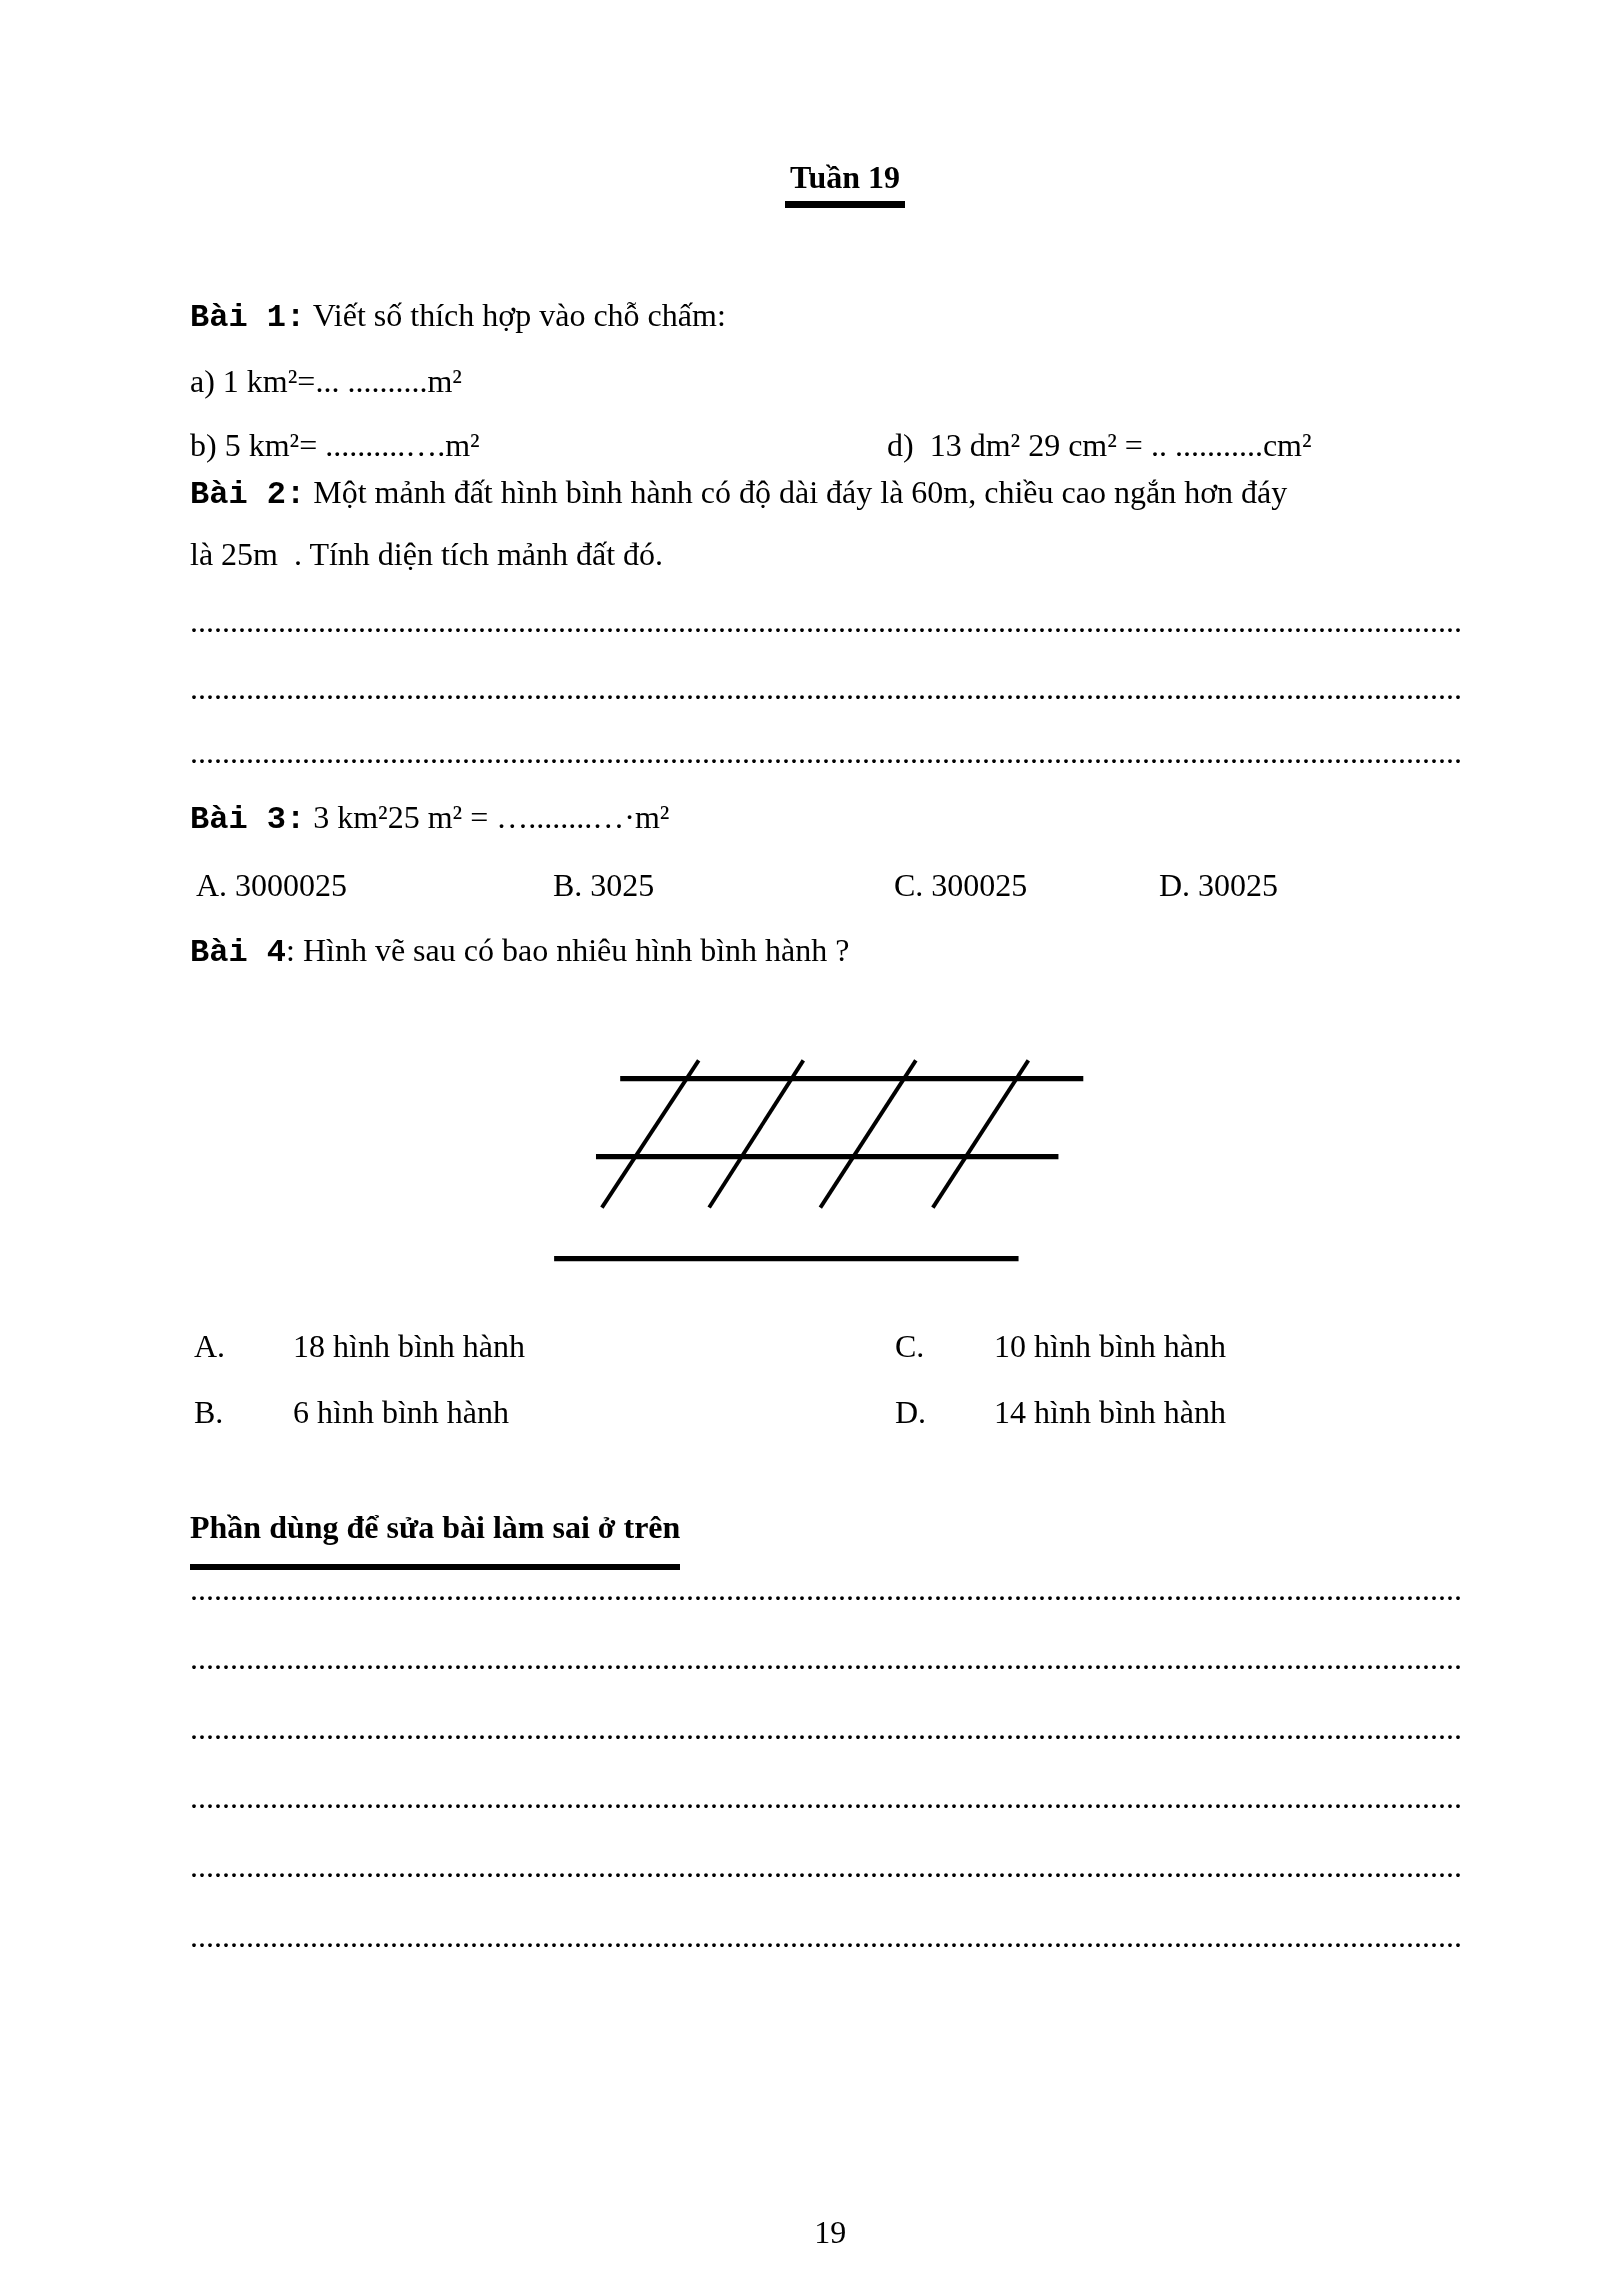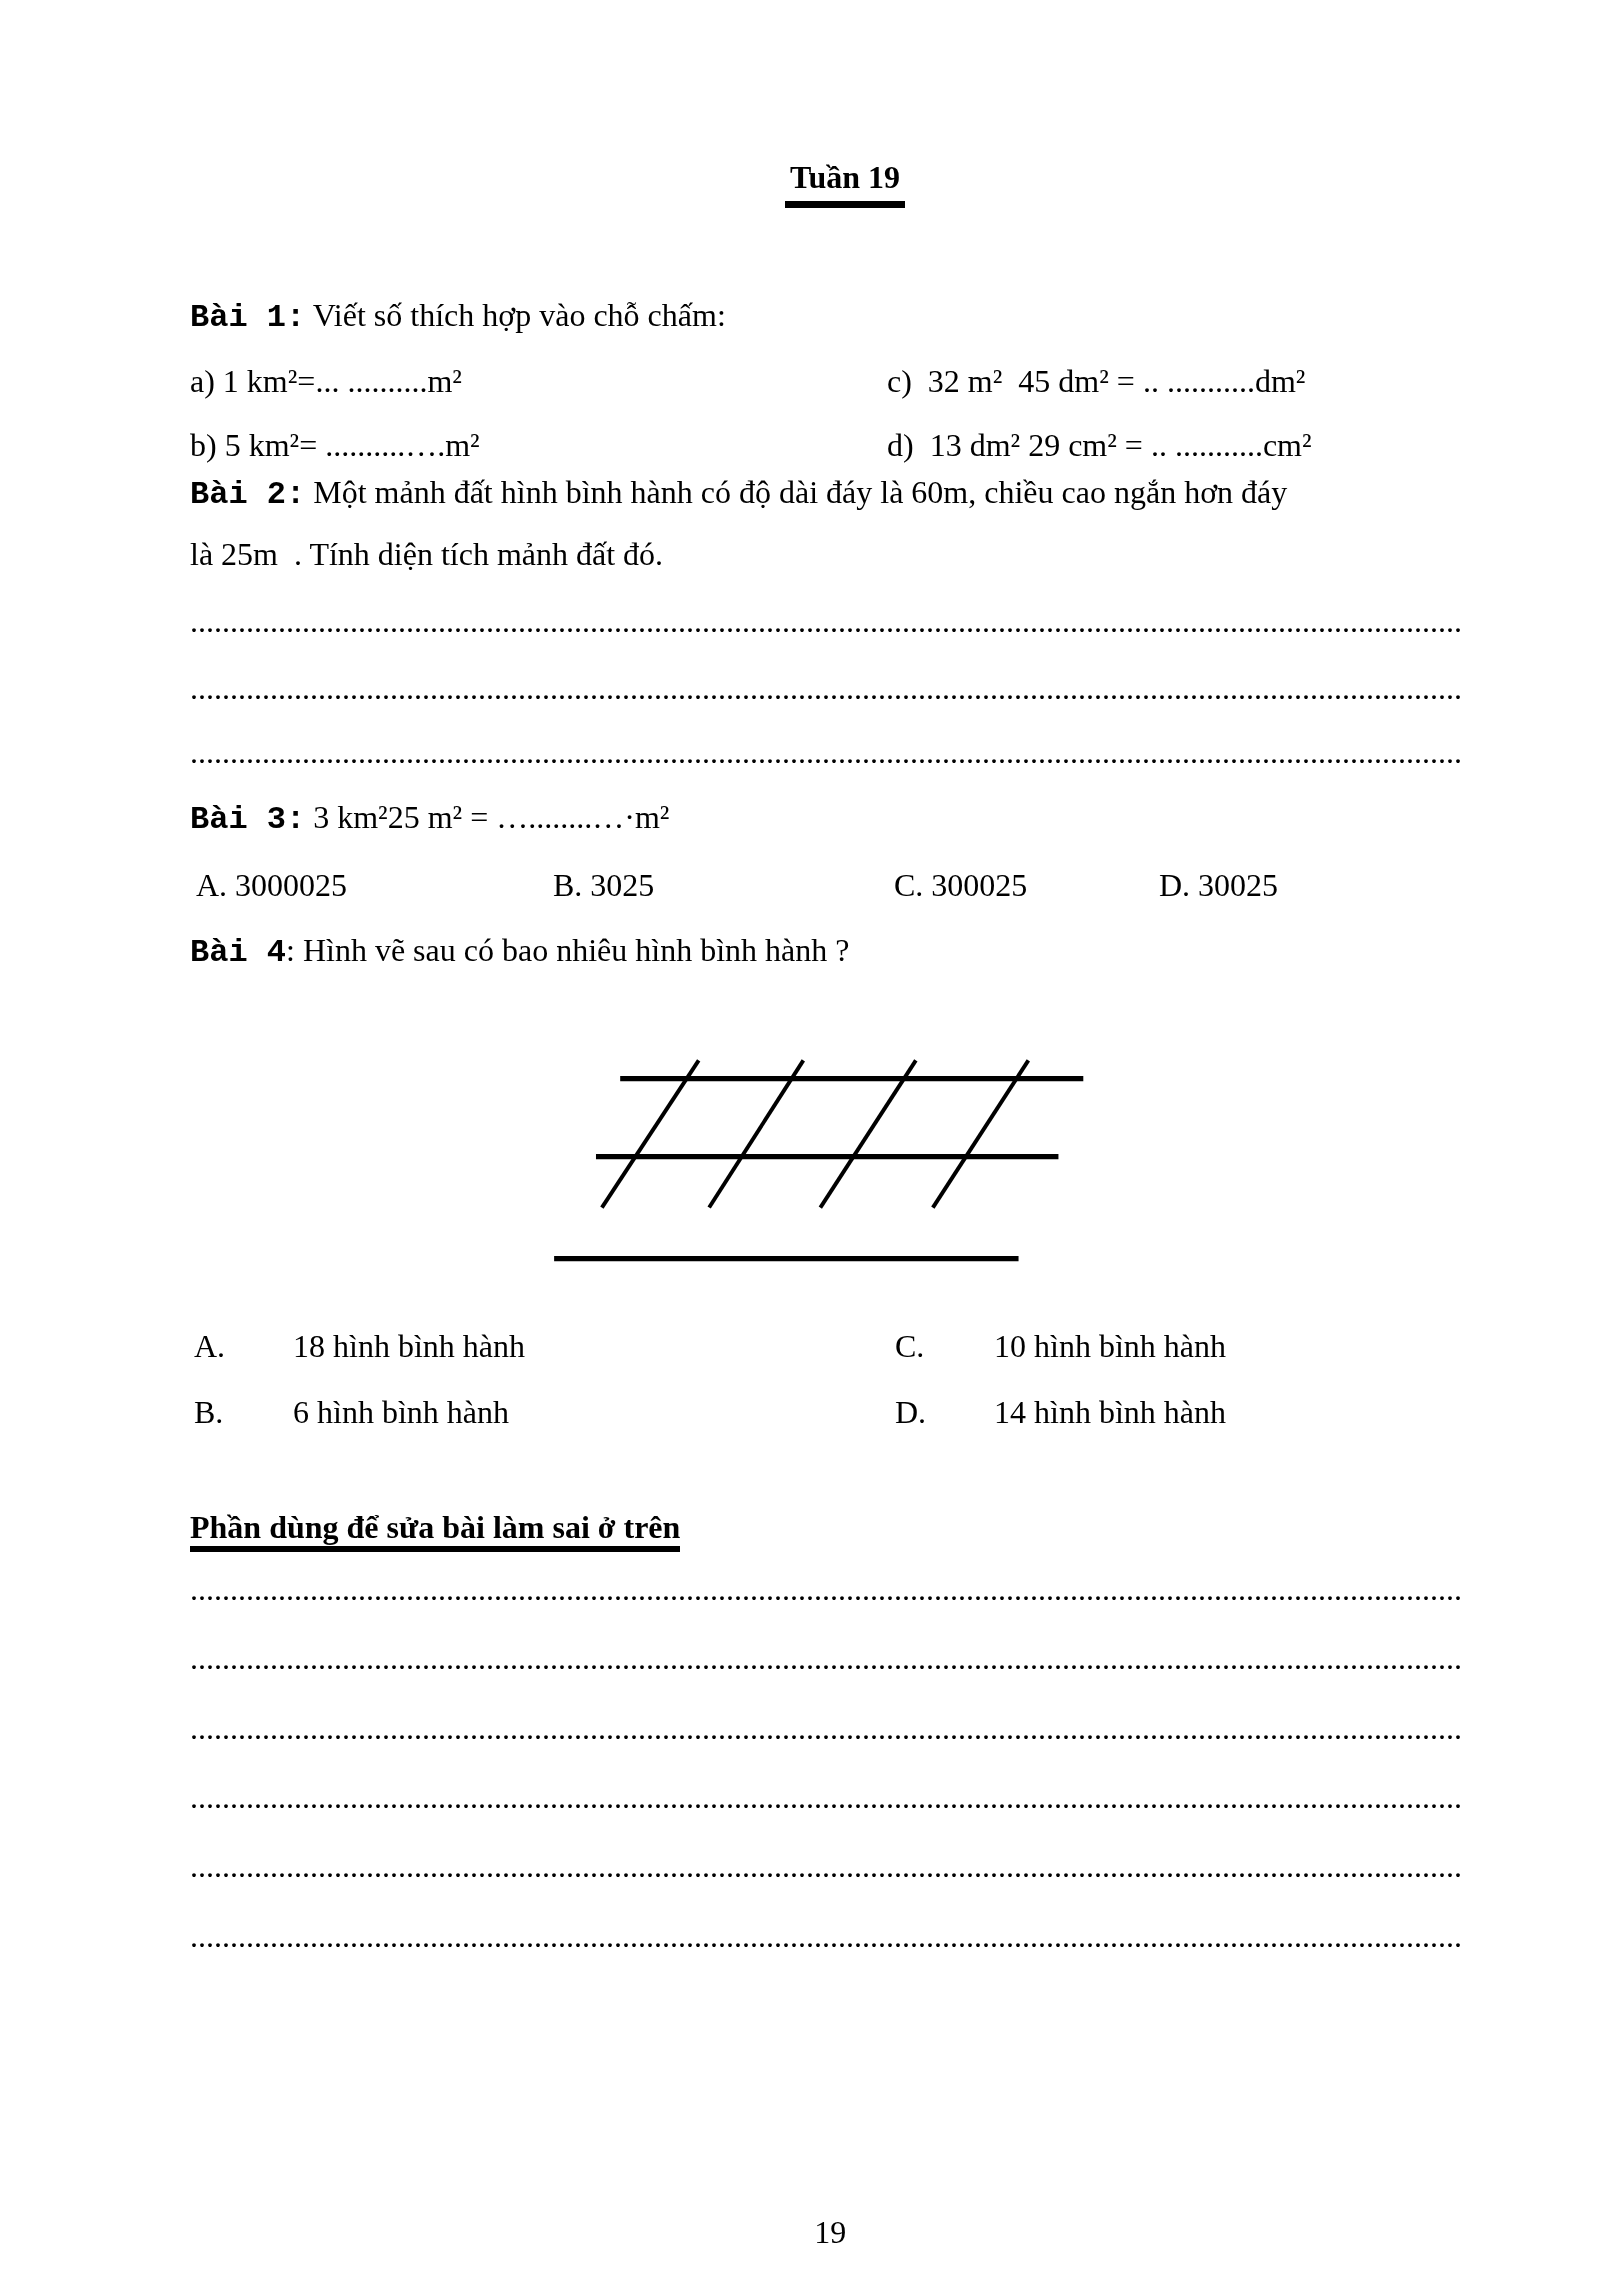--- a/index.html
+++ b/index.html
@@ -36,21 +36,21 @@
   }
   .dotted {
     left: 190px;
     width: 1273px;
     overflow: hidden;
   }
   .heading-underline {
     display: inline-block;
     font-weight: bold;
     border-bottom: 6.5px solid #000;
-    padding-bottom: 0;
+    padding-bottom: 18px;
   }
   .fig {
     position: absolute;
     left: 543px;
     top: 1044px;
   }
   .fig line { stroke: #000000; }
   .page-number-line {
     left: 18.3px;
     width: 1624px;
@@ -60,21 +60,20 @@
 </head>
 <body>
 
 <div class="page">
 
   <div class="line title-line" style="top:159px"><span class="title-underline">Tuần 19</span></div>
 
   <div class="line" style="left:190px;top:297px"><span class="b">Bài 1:</span><span> Viết số thích hợp vào chỗ chấm:</span></div>
 
   <div class="line" style="left:190px;top:363px">a) 1 km²=... ..........m²</div>
-  <div class="line" style="left:887px;top:363px">c)  32 m²  45 dm² = .. ...........dm²</div>
   <div class="line" style="left:190px;top:427px">b) 5 km²= ..........….m²</div>
   <div class="line" style="left:887px;top:427px">d)  13 dm² 29 cm² = .. ...........cm²</div>
 
   <div class="line" style="left:190px;top:474px"><span class="b">Bài 2:</span><span> Một mảnh đất hình bình hành có độ dài đáy là 60m, chiều cao ngắn hơn đáy</span></div>
   <div class="line" style="left:190px;top:536px">là 25m  . Tính diện tích mảnh đất đó.</div>
 
   <div class="line dotted" style="top:603px">..........................................................................................................................................................................</div>
   <div class="line dotted" style="top:670px">..........................................................................................................................................................................</div>
   <div class="line dotted" style="top:734px">..........................................................................................................................................................................</div>
 

